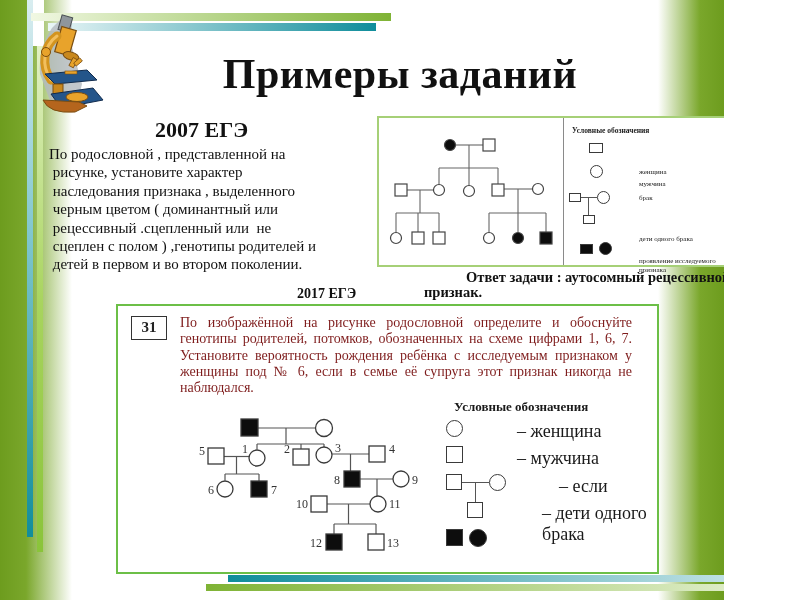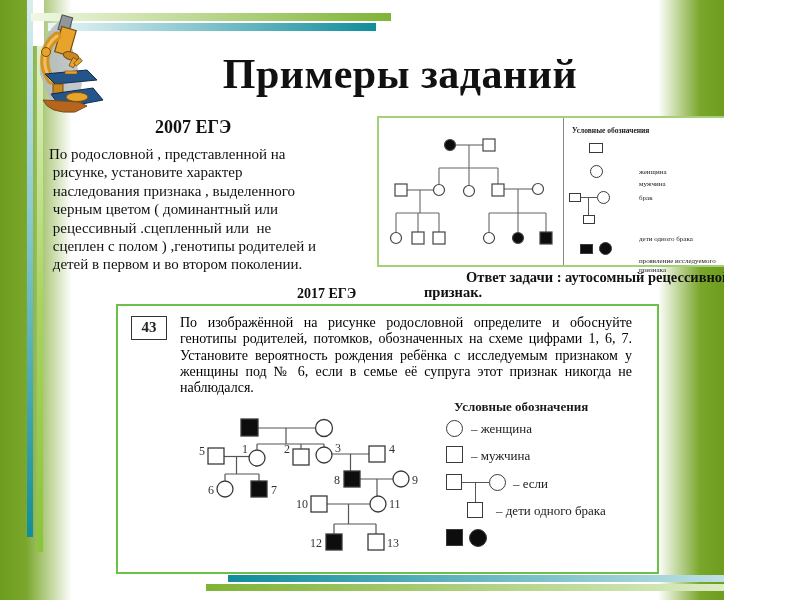--- a/index.html
+++ b/index.html
@@ -27,45 +27,45 @@
                 background:linear-gradient(to right,#eaf6f7,#0f8d9b); }
   .bar-teal-bottom  { left:228px; top:575px; width:572px; height:7px;
                 background:linear-gradient(to right,#0f8d9b,#d9edef); }
   .bar-green-bottom { left:206px; top:584px; width:594px; height:7px;
                 background:linear-gradient(to right,#7fb335,#eaf4da); }
   .cross-br-v { left:760px; top:548px; width:9px; height:52px; background:#fff; }
 
   
   .title { left:170px; top:50px; width:460px; text-align:center;
            font-size:42px; font-weight:bold; letter-spacing:.5px; }
-  .h2007 { left:155px; top:117px; font-size:18px; font-weight:bold; }
+  .h2007 { left:155px; top:117px; font-size:22px; font-weight:bold; }
   .h2017 { left:297px; top:286px; font-size:14px; font-weight:bold; }
   .task2007 { left:49px; top:145px; width:336px; font-size:15px; line-height:18.4px;
               white-space:pre-wrap; }
   .answer2007 { left:424px; top:270px; width:332px; font-size:14.5px; font-weight:bold;
                 line-height:14.8px; text-indent:42px; }
 
   
   .img1 { left:377px; top:116px; width:377px; height:151px; background:#fff;
           border:2px solid #a6d077; box-sizing:border-box; }
   .img2 { left:116px; top:304px; width:543px; height:270px; background:#fff;
           border:2px solid #6cbf47; box-sizing:border-box; }
   .divider1 { left:184px; top:0; width:1px; height:147px; background:#8a8a8a; position:absolute; }
 
   .leg07-title { left:193px; top:8px; font-size:7.5px; font-weight:bold; color:#222; }
   .leg07-label { font-size:7px; line-height:8.5px; color:#222; position:absolute; }
 
   .num28 { left:13px; top:10px; width:36px; height:24px; border:1.4px solid #333;
            box-sizing:border-box; text-align:center; font-size:15px; font-weight:bold;
            line-height:21px; color:#222; }
   .task2017 { left:62px; top:9px; width:452px; font-size:14px; line-height:16.3px;
-              text-align:justify; color:#000000; }
+              text-align:justify; color:#7f1d1d; }
 
   .leg17-title { font-size:13px; font-weight:bold; color:#1a1a1a; position:absolute; }
-  .leg17-label { font-size:13px; color:#1a1a1a; position:absolute; }
+  .leg17-label { font-size:18px; color:#1a1a1a; position:absolute;margin-left:46px; }
 
   
   .sq   { position:absolute; border:1px solid #3a3a3a; background:#fff; box-sizing:border-box; }
   .sqf  { background:#0d0d0d; }
   .circ { position:absolute; border:1px solid #3a3a3a; border-radius:50%; background:#fff; box-sizing:border-box; }
   .circf{ background:#0d0d0d; }
   .hl   { position:absolute; background:#555; height:1px; }
   .vl   { position:absolute; background:#555; width:1px; }
 
   svg text { font-family:"Liberation Serif", serif; }
@@ -169,21 +169,21 @@
     <div class="leg07-label" style="left:260px; top:76px;">брак</div>
     <div class="vl" style="left:209px; top:80px; height:17px;"></div>
     <div class="sq" style="left:204px; top:97px; width:12px; height:9px;"></div>
     <div class="leg07-label" style="left:260px; top:98px;margin-top:19px;">дети одного брака</div>
     <div class="sq sqf" style="left:201px; top:126px; width:13px; height:10px;"></div>
     <div class="circ circf" style="left:220px; top:124px; width:13px; height:13px;"></div>
     <div class="leg07-label" style="left:260px; top:139px; width:92px;">проявление исследуемого признака</div>
   </div>
 
   <div class="abs img2">
-    <div class="abs num28">43</div>
+    <div class="abs num28">31</div>
     <div class="abs task2017">По изображённой на рисунке родословной определите и обоснуйте генотипы родителей, потомков, обозначенных на схеме цифрами 1, 6, 7. Установите вероятность рождения ребёнка с исследуемым признаком у женщины под № 6, если в семье её супруга этот признак никогда не наблюдался.</div>
 
     <svg class="abs" style="left:60px; top:100px;" width="250" height="155" viewBox="0 0 250 155">
       <g stroke="#555" stroke-width="1.2" fill="none">
         <line x1="80" y1="22" x2="137.5" y2="22"></line>
           <line x1="108" y1="22" x2="108" y2="38"></line>
         <line x1="79" y1="38" x2="146" y2="38"></line>
         <line x1="79" y1="38" x2="79" y2="43.5"></line>
           <line x1="123" y1="38" x2="123" y2="43"></line>
           <line x1="146" y1="38" x2="146" y2="41"></line>

